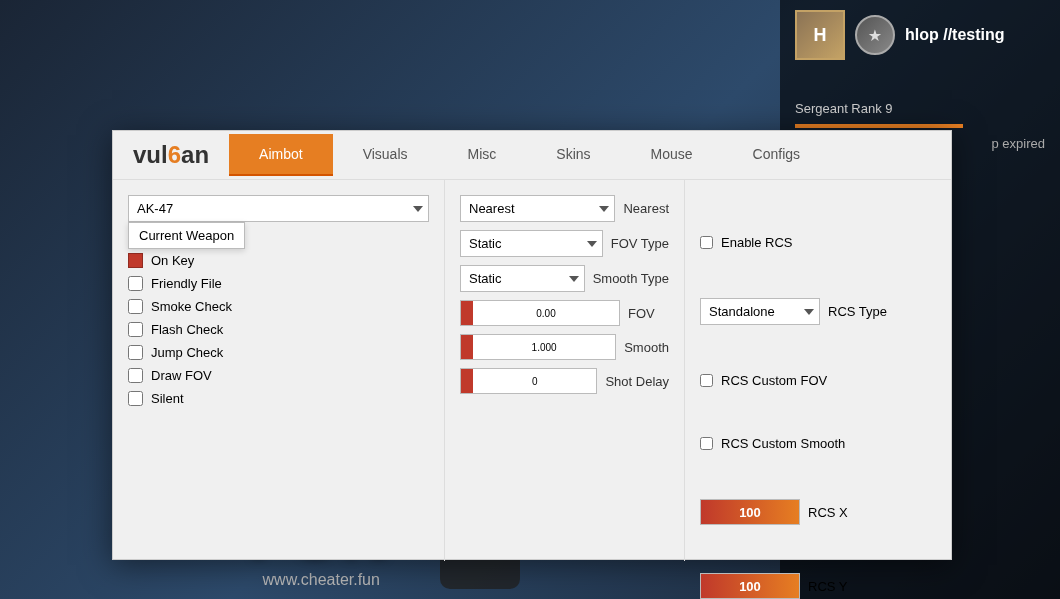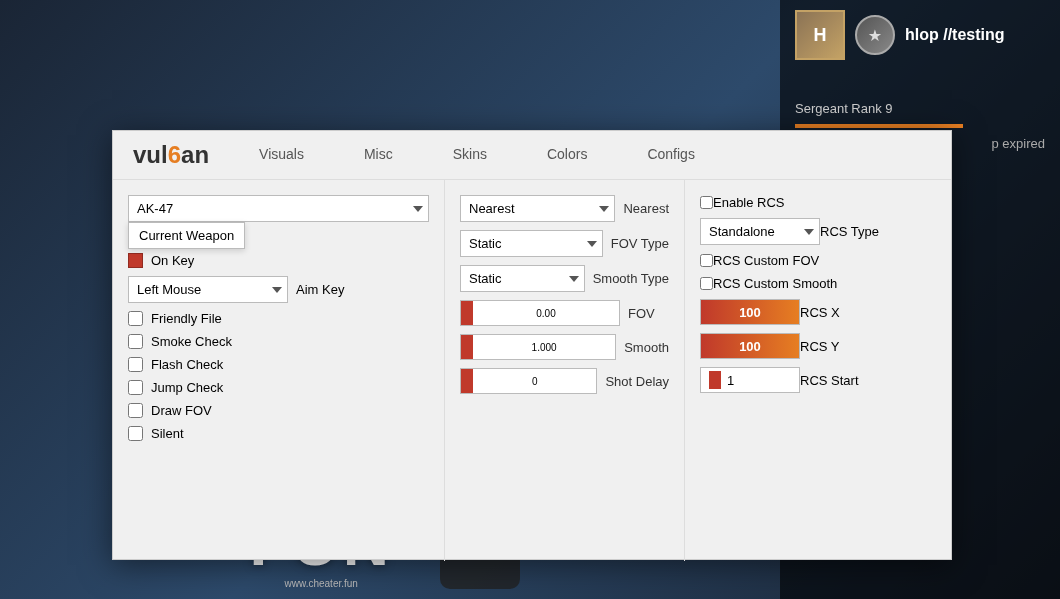--- a/index.html
+++ b/index.html
@@ -287,20 +287,22 @@
       flex: 1;
       padding: 15px;
       display: flex;
       flex-direction: column;
       gap: 8px;
     }
 
     .rcs-row {
       display: flex;
       align-items: center;
+      gap: 8px;
+      margin-top: 40px;
     }
 
     .slider-fill-orange {
       height: 26px;
       background: linear-gradient(to right, #c0392b, #e67e22);
       flex: 1;
       display: flex;
       align-items: center;
       justify-content: center;
       color: white;
@@ -361,21 +363,21 @@
       font-size: 64px;
       font-weight: 900;
       color: white;
       letter-spacing: 4px;
       line-height: 0.9;
       text-shadow: 0 0 10px rgba(0,0,0,0.5);
     }
 
     .watermark-url {
       color: #bbb;
-      font-size: 10px;
+      font-size: 16px;
       margin-top: 5px;
     }
   </style>
 </head>
 <body>
 
 <div class="bg-overlay"></div>
 
 <div class="right-panel">
   <div class="right-panel-header">
@@ -408,24 +410,25 @@
   </svg>
 </div>
 
 <div class="modal">
 
   <div class="modal-header">
     <div class="logo-area">
       <span class="logo-text">vul<span>6</span>an</span>
     </div>
     <div class="tabs">
+      <div class="tab active">Aimbot</div>
       <div class="tab">Visuals</div>
       <div class="tab">Misc</div>
       <div class="tab">Skins</div>
-      <div class="tab">Colors</div>
+      <div class="tab">Mouse</div>
       <div class="tab">Configs</div>
     </div>
   </div>
 
   <div class="modal-body">
 
     <div class="col-left">
 
       <div class="dropdown-wrapper">
         <select class="dropdown">
@@ -443,32 +446,20 @@
       <div class="checkbox-row">
         <input type="checkbox" style="">
         <span>Enabled</span>
       </div>
 
       <div class="checkbox-row">
         <div class="red-checkbox"></div>
         <span>On Key</span>
       </div>
 
-      <div class="key-row">
-        <div class="key-dropdown-wrapper dropdown-wrapper">
-          <select class="dropdown">
-            <option>Left Mouse</option>
-            <option>Right Mouse</option>
-            <option>Middle Mouse</option>
-            <option>None</option>
-          </select>
-          <div class="dropdown-arrow"></div>
-        </div>
-        <span>Aim Key</span>
-      </div>
 
       <div class="checkbox-row">
         <input type="checkbox" style="">
         <span>Friendly File</span>
       </div>
       <div class="checkbox-row">
         <input type="checkbox" style="">
         <span>Smoke Check</span>
       </div>
       <div class="checkbox-row">

